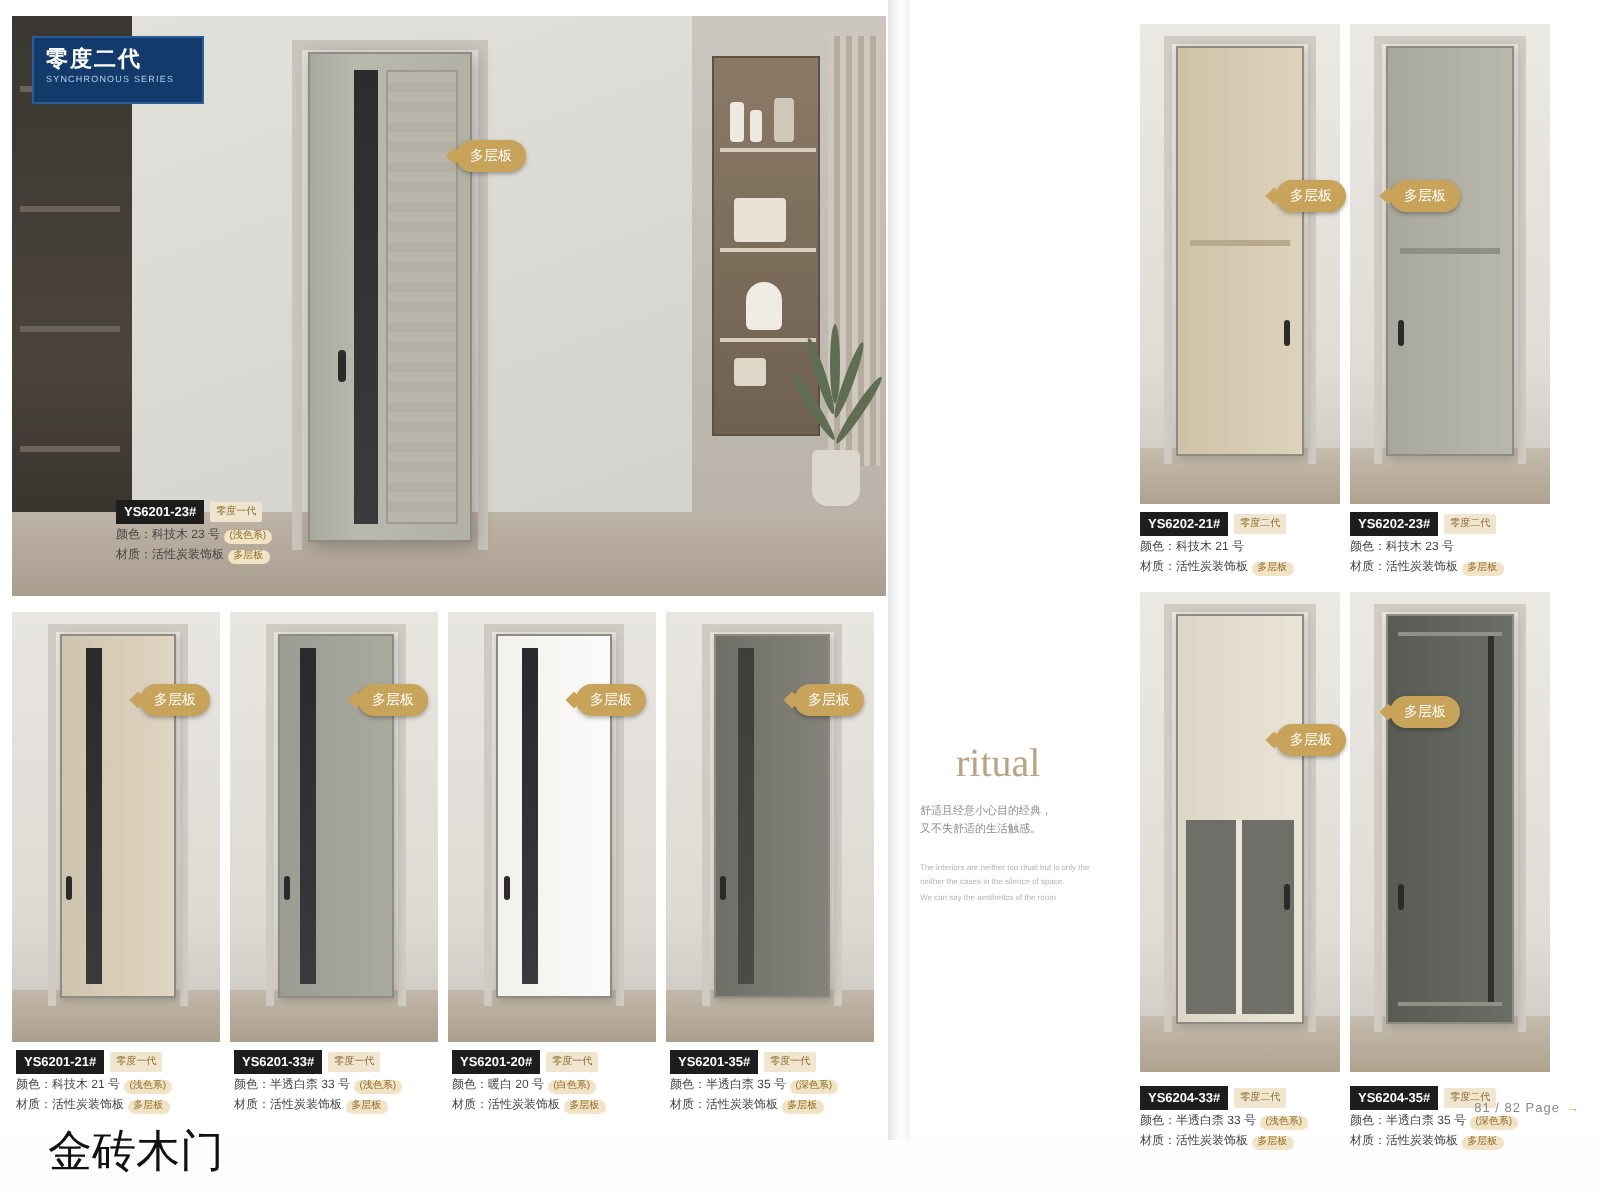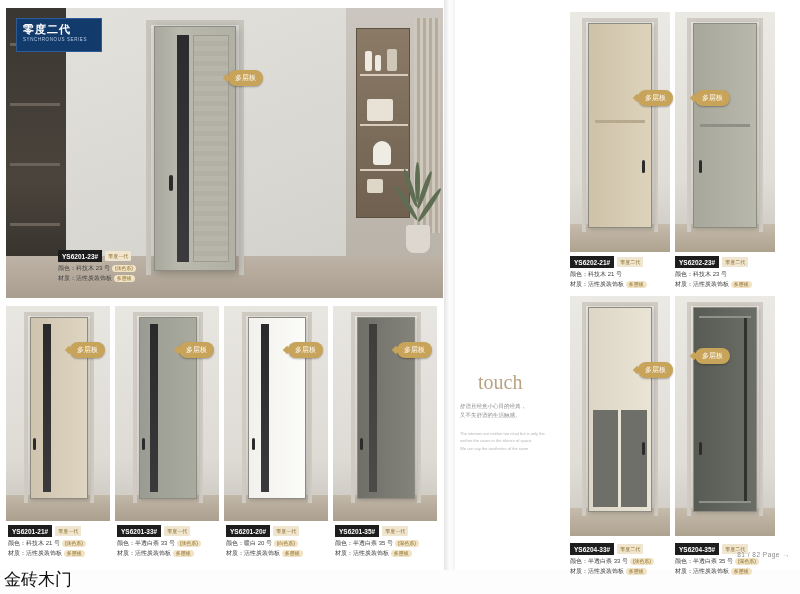--- a/index.html
+++ b/index.html
@@ -252,22 +252,22 @@
 
   
   .page-num {
     position:absolute; right:10px; bottom:12px;
     font-size:6.5px; color:#8a8a8a; letter-spacing:.5px;
   }
   .page-num .arrow { color:#c8a35a; margin-left:3px; }
 
   
   .watermark {
-    position:absolute; left:4px; bottom:3px;
-    font-size:17px; color:#111;
+    position:absolute; left:24px; bottom:3px;
+    font-size:22px; color:#111;
     font-family:Liberation Sans, sans-serif;
   }
 
   
   .spine {
     position:absolute; left:444px; top:0; width:14px; height:570px;
     background: linear-gradient(90deg, rgba(0,0,0,.10), rgba(0,0,0,.00) 45%, rgba(0,0,0,.06));
     pointer-events:none;
   }
 </style>
@@ -559,21 +559,21 @@
         </div>
       </div>
     </div>
 
     <div class="page-num">
       <span>81 / 82 Page</span><span class="arrow">→</span>
     </div>
   </div>
 
   <div class="mid-text">
-    <div class="c2">touch</div>
+    <div class="c2">ritual</div>
     <div class="cn">
       <div>舒适且经意小心目的经典，</div>
       <div>又不失舒适的生活触感。</div>
     </div>
     <div class="en">
       <div>The interiors are neither too ritual but is only the</div>
       <div>neither the cases in the silence of space.</div>
       <div>We can say the aesthetics of the room</div>
     </div>
   </div>

